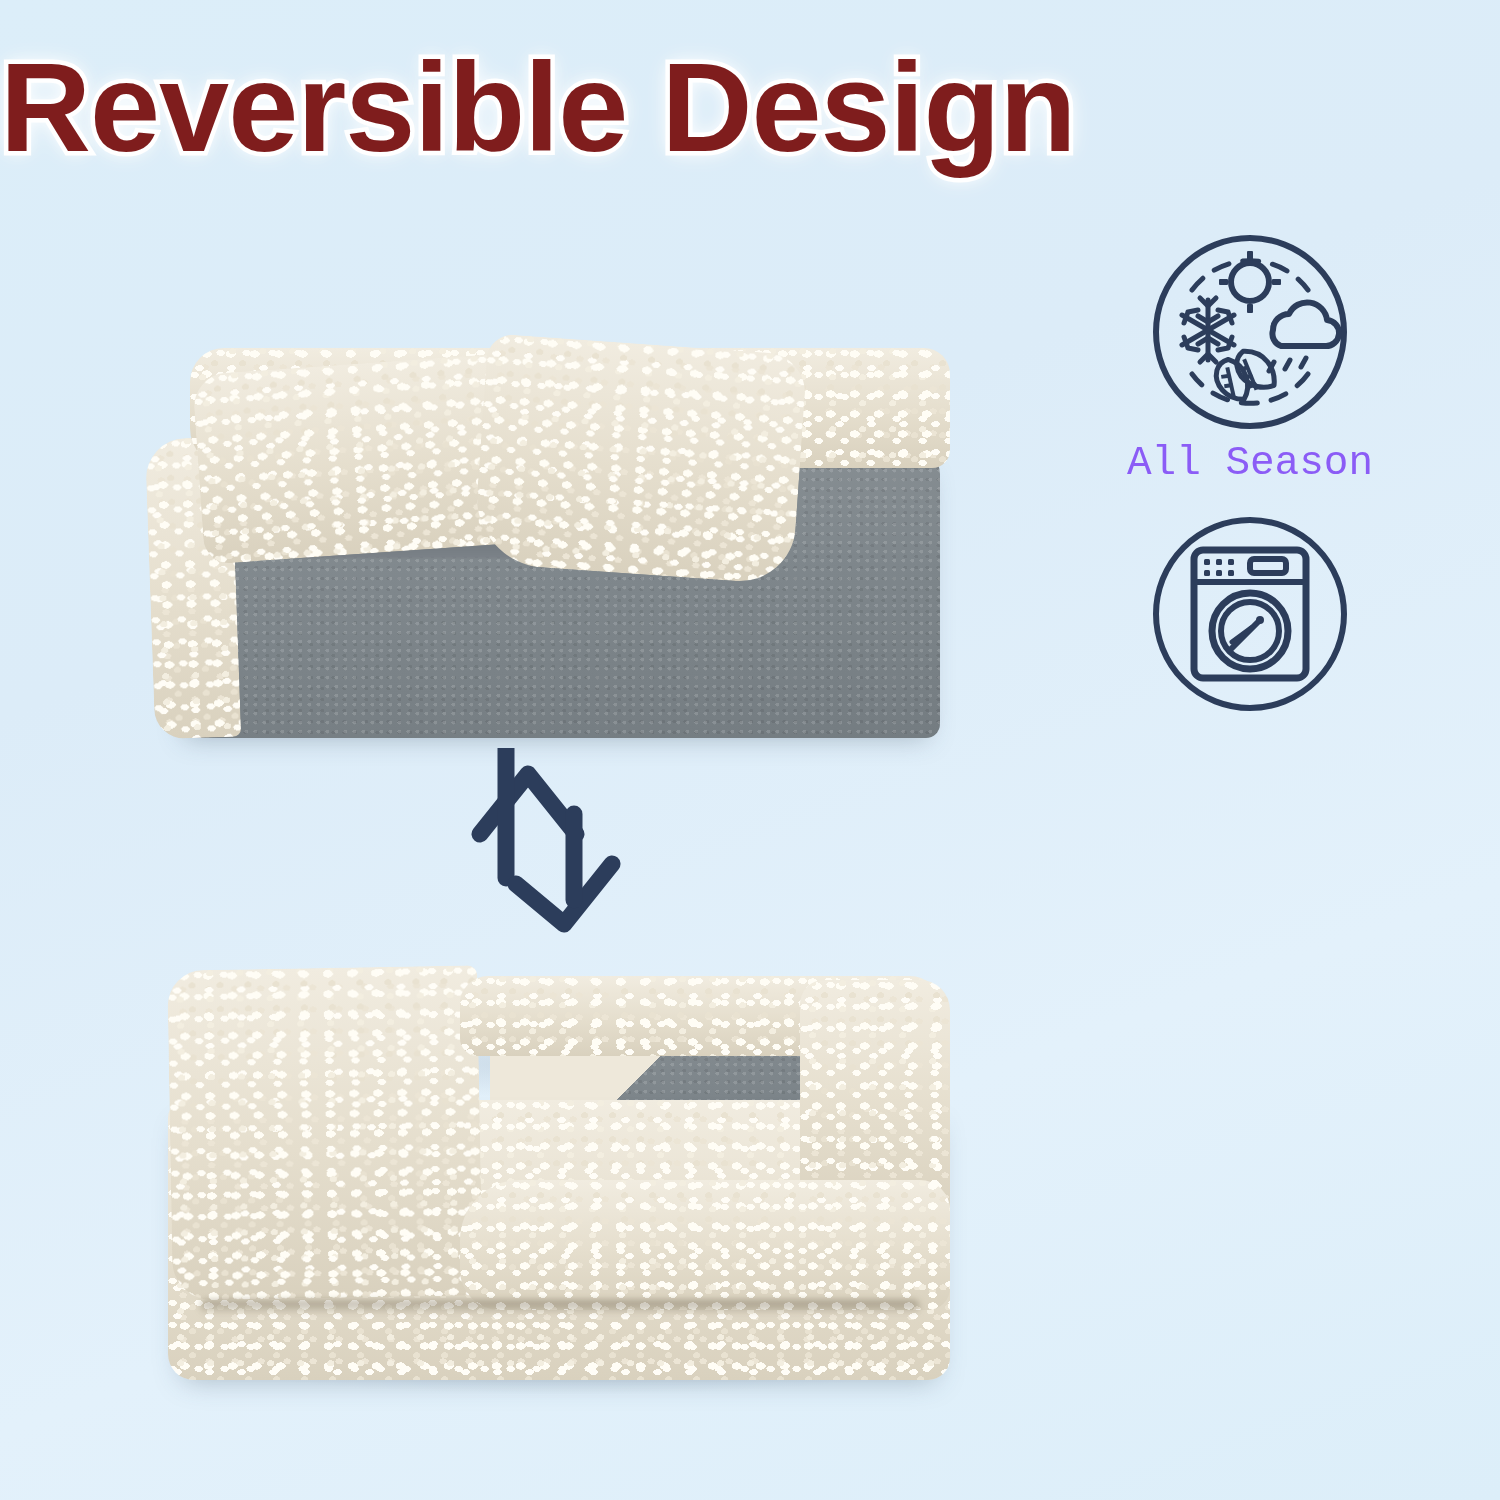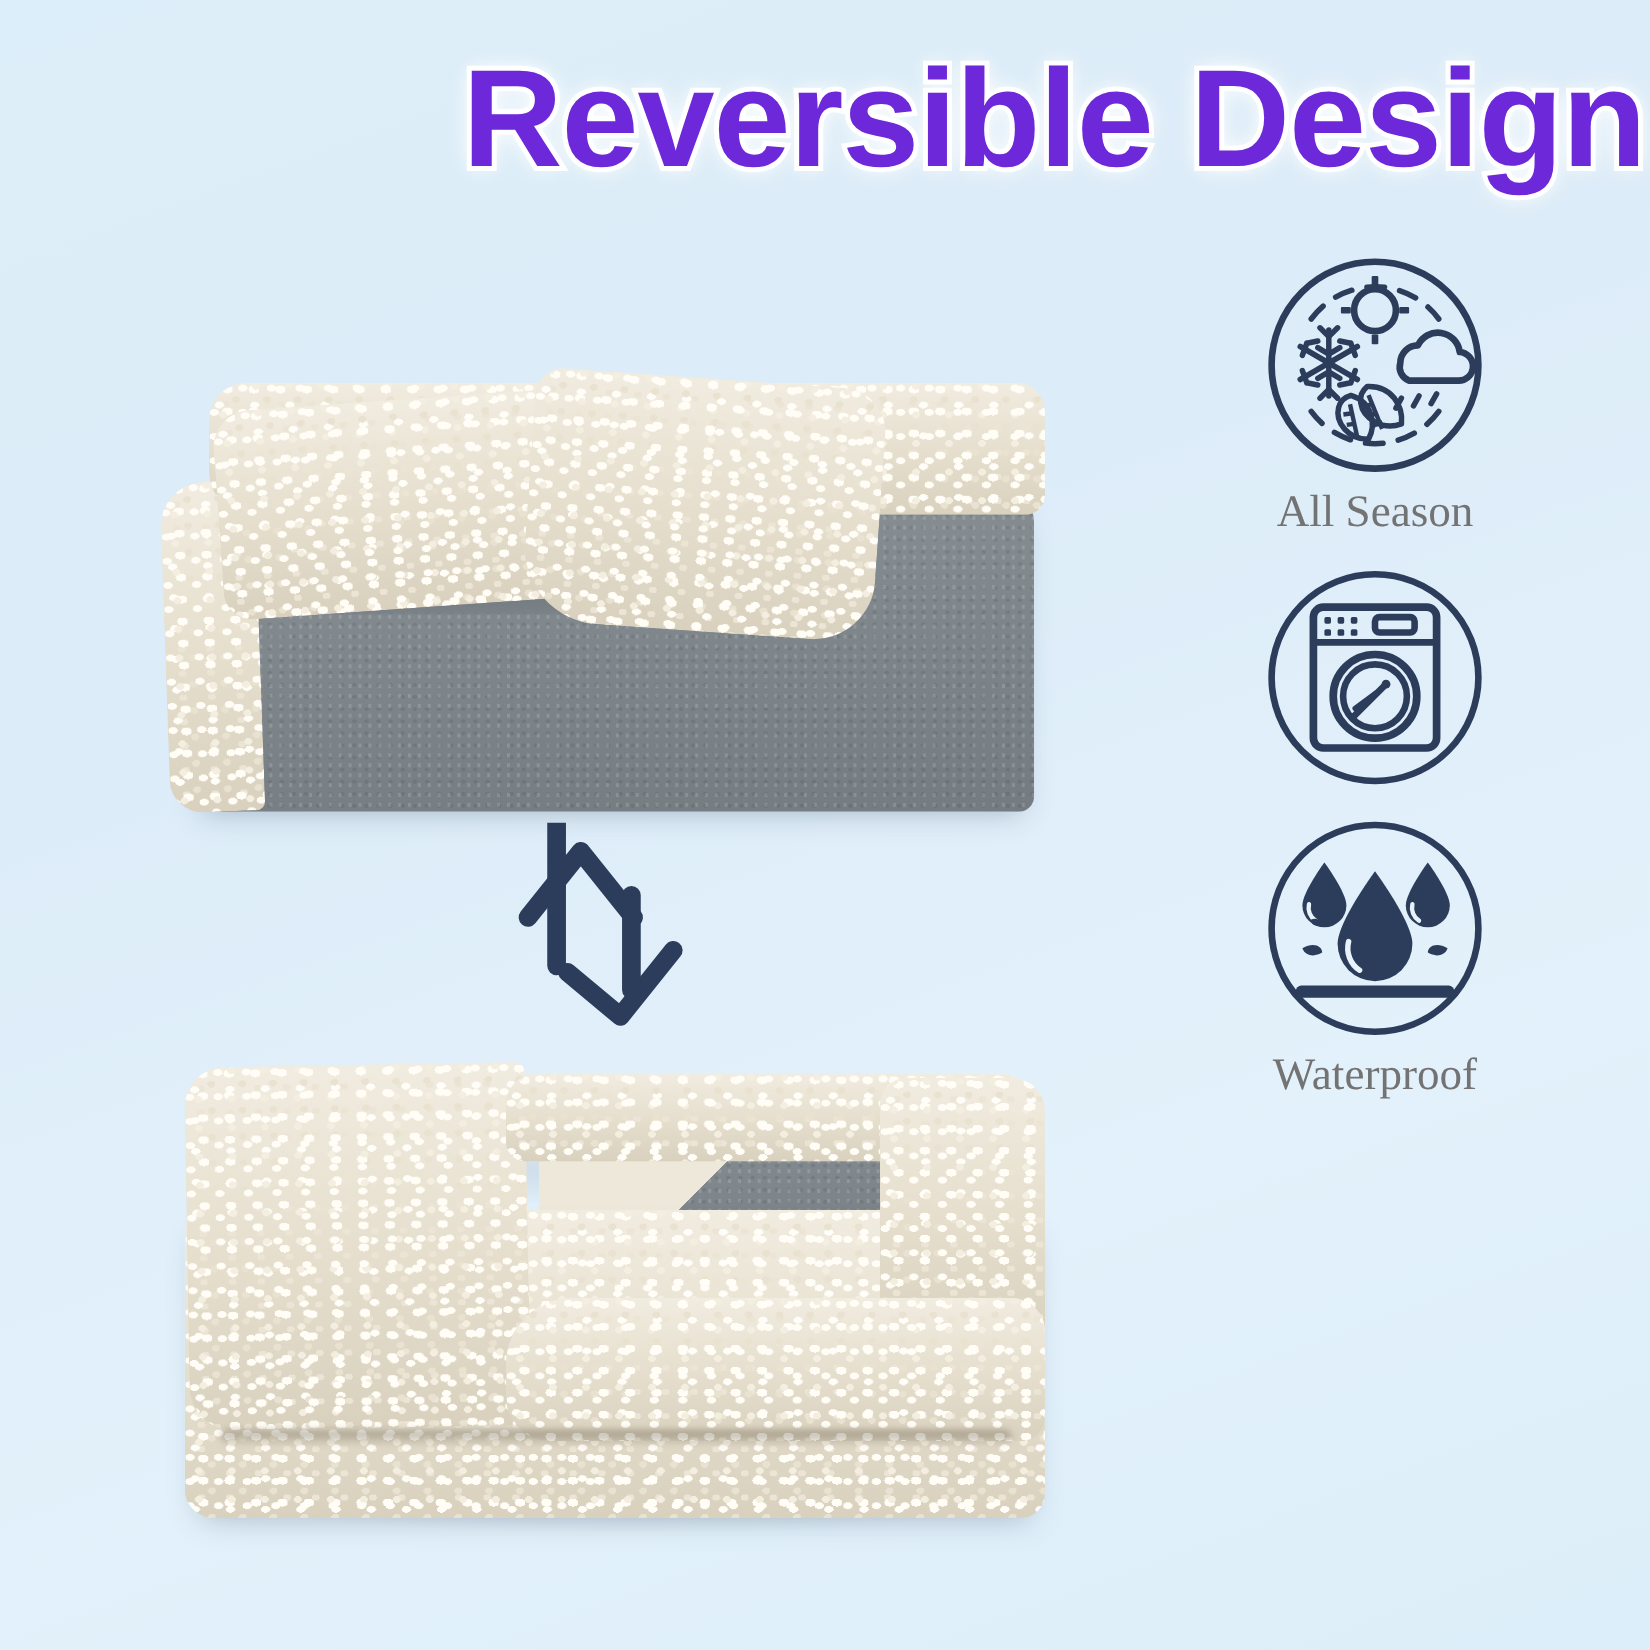--- a/index.html
+++ b/index.html
@@ -6,23 +6,23 @@
   body{
     width:1500px;height:1500px;
     background:linear-gradient(160deg,#dceef9 0%,#dcecf8 35%,#e3f1fb 70%,#dceef9 100%);
     font-family:"Liberation Sans",sans-serif;
     overflow:hidden;position:relative;
   }
   .stage{position:absolute;inset:0;}
 
   
   .title{
-    position:absolute;left:0;top:42px;width:1496px;text-align:right;
+    position:absolute;left:0;top:42px;width:1496px;text-align:left;
     font-size:126px;line-height:1.05;font-weight:bold;
-    color:#6d28d9;letter-spacing:-1px;
+    color:#7f1d1d;letter-spacing:-1px;
     -webkit-text-stroke:9px #ffffff;
     paint-order:stroke fill;
     text-shadow:0 0 16px rgba(255,255,255,.95),0 0 26px rgba(255,255,255,.8);
     white-space:nowrap;
   }
 
   
   .blanket{position:absolute;}
 
   
@@ -120,22 +120,22 @@
   #reversible-arrows{position:absolute;left:468px;top:748px;width:180px;height:200px;}
 
   
   #features{position:absolute;left:1060px;top:232px;width:380px;}
   .feature{width:380px;margin-bottom:24px;text-align:center;}
   .feature .circle{
     width:200px;height:200px;margin:0 auto;
     display:flex;align-items:center;justify-content:center;
   }
   .feature .label{
-    margin-top:8px;font-size:41px;color:#737373;
-    font-family:Liberation Serif, serif;white-space:nowrap;
+    margin-top:8px;font-size:41px;color:#8b5cf6;
+    font-family:Liberation Mono, monospace;white-space:nowrap;
   }
   #feature-all-season{margin-bottom:28px;}
   #feature-washable{margin-bottom:28px;}
   #feature-waterproof{margin-bottom:28px;}
 </style>
 </head>
 <body>
 
 <div class="stage">
 
@@ -245,40 +245,16 @@
           <rect x="100" y="45" width="36" height="14" rx="4" fill="none" stroke="#2c3d5b" stroke-width="6"></rect>
           <circle cx="100" cy="117" r="38" fill="none" stroke="#2c3d5b" stroke-width="7"></circle>
           <circle cx="100" cy="117" r="29" fill="none" stroke="#2c3d5b" stroke-width="6"></circle>
           <line x1="108" y1="108" x2="80" y2="136" stroke="#2c3d5b" stroke-width="6" stroke-linecap="round"></line>
           <line x1="101" y1="114" x2="82" y2="128" stroke="#2c3d5b" stroke-width="5" stroke-linecap="round"></line>
           <circle cx="110" cy="106" r="4" fill="#2c3d5b"></circle>
         </svg>
       </div>
     </div>
 
-    <div class="feature" id="feature-waterproof">
-      <div class="circle">
-        <svg width="200" height="200" viewBox="0 0 200 200">
-          <circle cx="100" cy="100" r="94" fill="none" stroke="#2c3d5b" stroke-width="6"></circle>
-
-          <path d="M100 48 C100 48 66 94 66 114 a34 34 0 0 0 68 0 C134 94 100 48 100 48 z" fill="#2c3d5b"></path>
-          <path d="M76 112 a24 24 0 0 0 10 26" fill="none" stroke="#e7f2fb" stroke-width="5" stroke-linecap="round"></path>
-
-          <path d="M54 40 C54 40 34 67 34 79 a20 20 0 0 0 40 0 C74 67 54 40 54 40 z" fill="#2c3d5b"></path>
-          <path d="M40 78 a14 14 0 0 0 6 15" fill="none" stroke="#e7f2fb" stroke-width="4" stroke-linecap="round"></path>
-
-          <path d="M148 40 C148 40 128 67 128 79 a20 20 0 0 0 40 0 C168 67 148 40 148 40 z" fill="#2c3d5b"></path>
-          <path d="M134 78 a14 14 0 0 0 6 15" fill="none" stroke="#e7f2fb" stroke-width="4" stroke-linecap="round"></path>
-
-          <path d="M42 92 c4 -2 8 0 8 4 c-4 3 -8 1 -8 -4 z" fill="#2c3d5b"></path>
-          <path d="M158 92 c-4 -2 -8 0 -8 4 c4 3 8 1 8 -4 z" fill="#2c3d5b"></path>
-          <path d="M34 118 c10 -6 18 -2 18 4 c-8 5 -16 2 -18 -4 z" fill="#2c3d5b"></path>
-          <path d="M166 118 c-10 -6 -18 -2 -18 4 c8 5 16 2 18 -4 z" fill="#2c3d5b"></path>
-
-          <rect x="28" y="152" width="144" height="11" rx="5" fill="#2c3d5b"></rect>
-        </svg>
-      </div>
-      <div class="label">Waterproof</div>
-    </div>
 
 
   </div>
 </div>
 
 </body></html>

